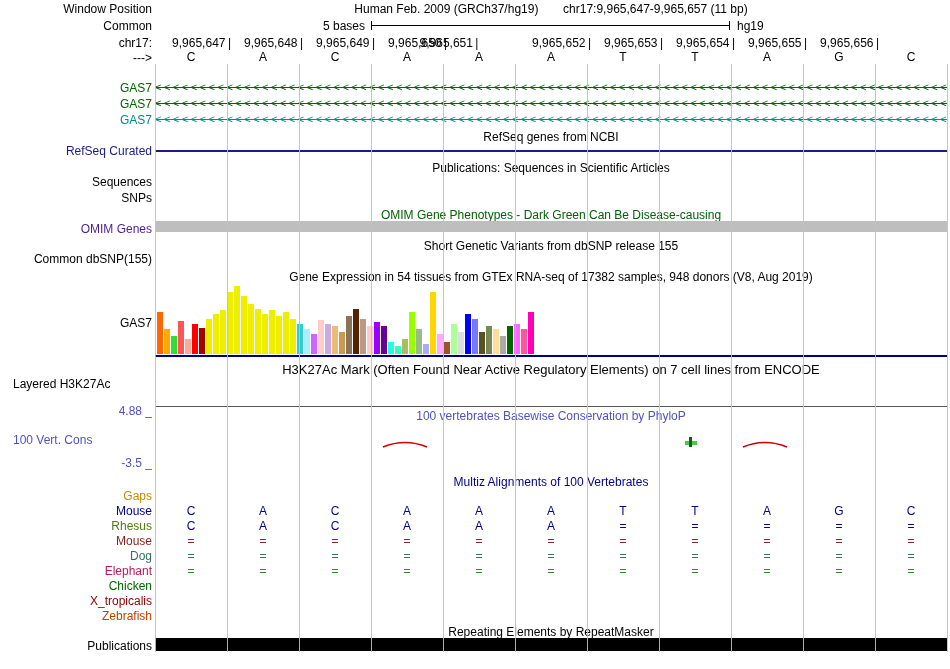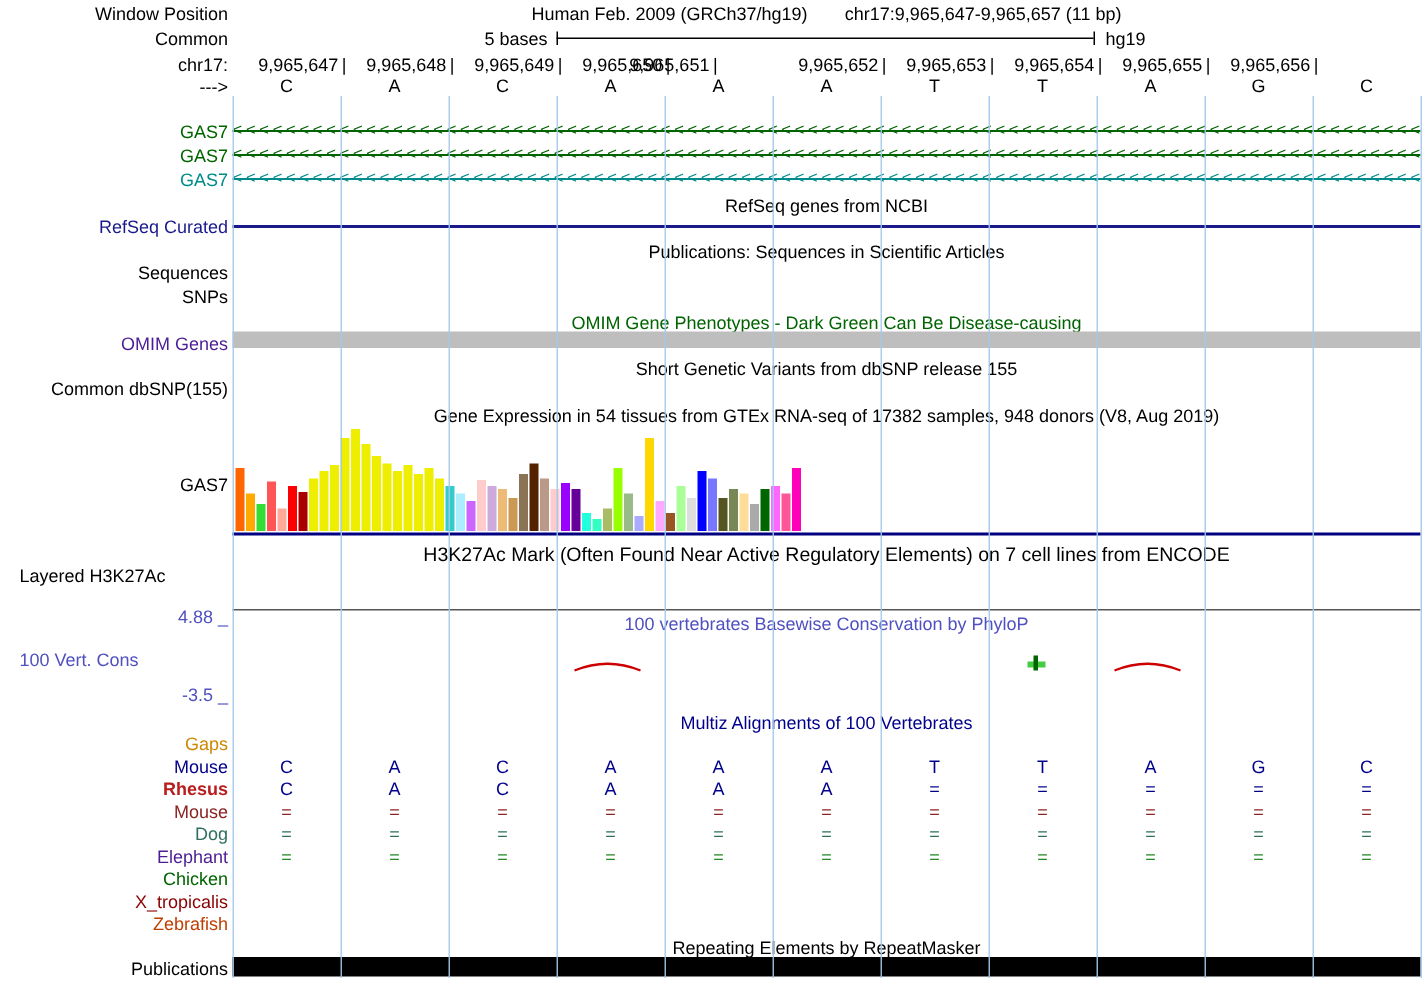--- a/index.html
+++ b/index.html
@@ -150,21 +150,21 @@
     <div style="position: absolute; white-space: nowrap; left: 227px; top: 504px; width: 72px; text-align: center; color: rgb(0, 0, 139);">A</div>
     <div style="position: absolute; white-space: nowrap; left: 299px; top: 504px; width: 72px; text-align: center; color: rgb(0, 0, 139);">C</div>
     <div style="position: absolute; white-space: nowrap; left: 371px; top: 504px; width: 72px; text-align: center; color: rgb(0, 0, 139);">A</div>
     <div style="position: absolute; white-space: nowrap; left: 443px; top: 504px; width: 72px; text-align: center; color: rgb(0, 0, 139);">A</div>
     <div style="position: absolute; white-space: nowrap; left: 515px; top: 504px; width: 72px; text-align: center; color: rgb(0, 0, 139);">A</div>
     <div style="position: absolute; white-space: nowrap; left: 587px; top: 504px; width: 72px; text-align: center; color: rgb(0, 0, 139);">T</div>
     <div style="position: absolute; white-space: nowrap; left: 659px; top: 504px; width: 72px; text-align: center; color: rgb(0, 0, 139);">T</div>
     <div style="position: absolute; white-space: nowrap; left: 731px; top: 504px; width: 72px; text-align: center; color: rgb(0, 0, 139);">A</div>
     <div style="position: absolute; white-space: nowrap; left: 803px; top: 504px; width: 72px; text-align: center; color: rgb(0, 0, 139);">G</div>
     <div style="position: absolute; white-space: nowrap; left: 875px; top: 504px; width: 72px; text-align: center; color: rgb(0, 0, 139);">C</div>
-    <div style="position: absolute; white-space: nowrap; right: 798px; top: 519px; color: #b91c1c; text-align: right; font-weight: bold;">Rhesus</div>
+    <div style="position: absolute; white-space: nowrap; right: 798px; top: 519px; color: #4d7c0f; text-align: right;">Rhesus</div>
     <div style="position: absolute; white-space: nowrap; left: 155px; top: 519px; width: 72px; text-align: center; color: rgb(0, 0, 139);">C</div>
     <div style="position: absolute; white-space: nowrap; left: 227px; top: 519px; width: 72px; text-align: center; color: rgb(0, 0, 139);">A</div>
     <div style="position: absolute; white-space: nowrap; left: 299px; top: 519px; width: 72px; text-align: center; color: rgb(0, 0, 139);">C</div>
     <div style="position: absolute; white-space: nowrap; left: 371px; top: 519px; width: 72px; text-align: center; color: rgb(0, 0, 139);">A</div>
     <div style="position: absolute; white-space: nowrap; left: 443px; top: 519px; width: 72px; text-align: center; color: rgb(0, 0, 139);">A</div>
     <div style="position: absolute; white-space: nowrap; left: 515px; top: 519px; width: 72px; text-align: center; color: rgb(0, 0, 139);">A</div>
     <div style="position: absolute; white-space: nowrap; left: 587px; top: 519px; width: 72px; text-align: center; color: rgb(0, 0, 139);">=</div>
     <div style="position: absolute; white-space: nowrap; left: 659px; top: 519px; width: 72px; text-align: center; color: rgb(0, 0, 139);">=</div>
     <div style="position: absolute; white-space: nowrap; left: 731px; top: 519px; width: 72px; text-align: center; color: rgb(0, 0, 139);">=</div>
     <div style="position: absolute; white-space: nowrap; left: 803px; top: 519px; width: 72px; text-align: center; color: rgb(0, 0, 139);">=</div>
@@ -186,21 +186,21 @@
     <div style="position: absolute; white-space: nowrap; left: 227px; top: 549px; width: 72px; text-align: center; color: rgb(47, 111, 95);">=</div>
     <div style="position: absolute; white-space: nowrap; left: 299px; top: 549px; width: 72px; text-align: center; color: rgb(47, 111, 95);">=</div>
     <div style="position: absolute; white-space: nowrap; left: 371px; top: 549px; width: 72px; text-align: center; color: rgb(47, 111, 95);">=</div>
     <div style="position: absolute; white-space: nowrap; left: 443px; top: 549px; width: 72px; text-align: center; color: rgb(47, 111, 95);">=</div>
     <div style="position: absolute; white-space: nowrap; left: 515px; top: 549px; width: 72px; text-align: center; color: rgb(47, 111, 95);">=</div>
     <div style="position: absolute; white-space: nowrap; left: 587px; top: 549px; width: 72px; text-align: center; color: rgb(47, 111, 95);">=</div>
     <div style="position: absolute; white-space: nowrap; left: 659px; top: 549px; width: 72px; text-align: center; color: rgb(47, 111, 95);">=</div>
     <div style="position: absolute; white-space: nowrap; left: 731px; top: 549px; width: 72px; text-align: center; color: rgb(47, 111, 95);">=</div>
     <div style="position: absolute; white-space: nowrap; left: 803px; top: 549px; width: 72px; text-align: center; color: rgb(47, 111, 95);">=</div>
     <div style="position: absolute; white-space: nowrap; left: 875px; top: 549px; width: 72px; text-align: center; color: rgb(47, 111, 95);">=</div>
-    <div style="position: absolute; white-space: nowrap; right: 798px; top: 564px; color: #4c1d95; text-align: right;">Elephant</div>
+    <div style="position: absolute; white-space: nowrap; right: 798px; top: 564px; color: #be185d; text-align: right;">Elephant</div>
     <div style="position: absolute; white-space: nowrap; left: 155px; top: 564px; width: 72px; text-align: center; color: rgb(34, 139, 34);">=</div>
     <div style="position: absolute; white-space: nowrap; left: 227px; top: 564px; width: 72px; text-align: center; color: rgb(34, 139, 34);">=</div>
     <div style="position: absolute; white-space: nowrap; left: 299px; top: 564px; width: 72px; text-align: center; color: rgb(34, 139, 34);">=</div>
     <div style="position: absolute; white-space: nowrap; left: 371px; top: 564px; width: 72px; text-align: center; color: rgb(34, 139, 34);">=</div>
     <div style="position: absolute; white-space: nowrap; left: 443px; top: 564px; width: 72px; text-align: center; color: rgb(34, 139, 34);">=</div>
     <div style="position: absolute; white-space: nowrap; left: 515px; top: 564px; width: 72px; text-align: center; color: rgb(34, 139, 34);">=</div>
     <div style="position: absolute; white-space: nowrap; left: 587px; top: 564px; width: 72px; text-align: center; color: rgb(34, 139, 34);">=</div>
     <div style="position: absolute; white-space: nowrap; left: 659px; top: 564px; width: 72px; text-align: center; color: rgb(34, 139, 34);">=</div>
     <div style="position: absolute; white-space: nowrap; left: 731px; top: 564px; width: 72px; text-align: center; color: rgb(34, 139, 34);">=</div>
     <div style="position: absolute; white-space: nowrap; left: 803px; top: 564px; width: 72px; text-align: center; color: rgb(34, 139, 34);">=</div>

